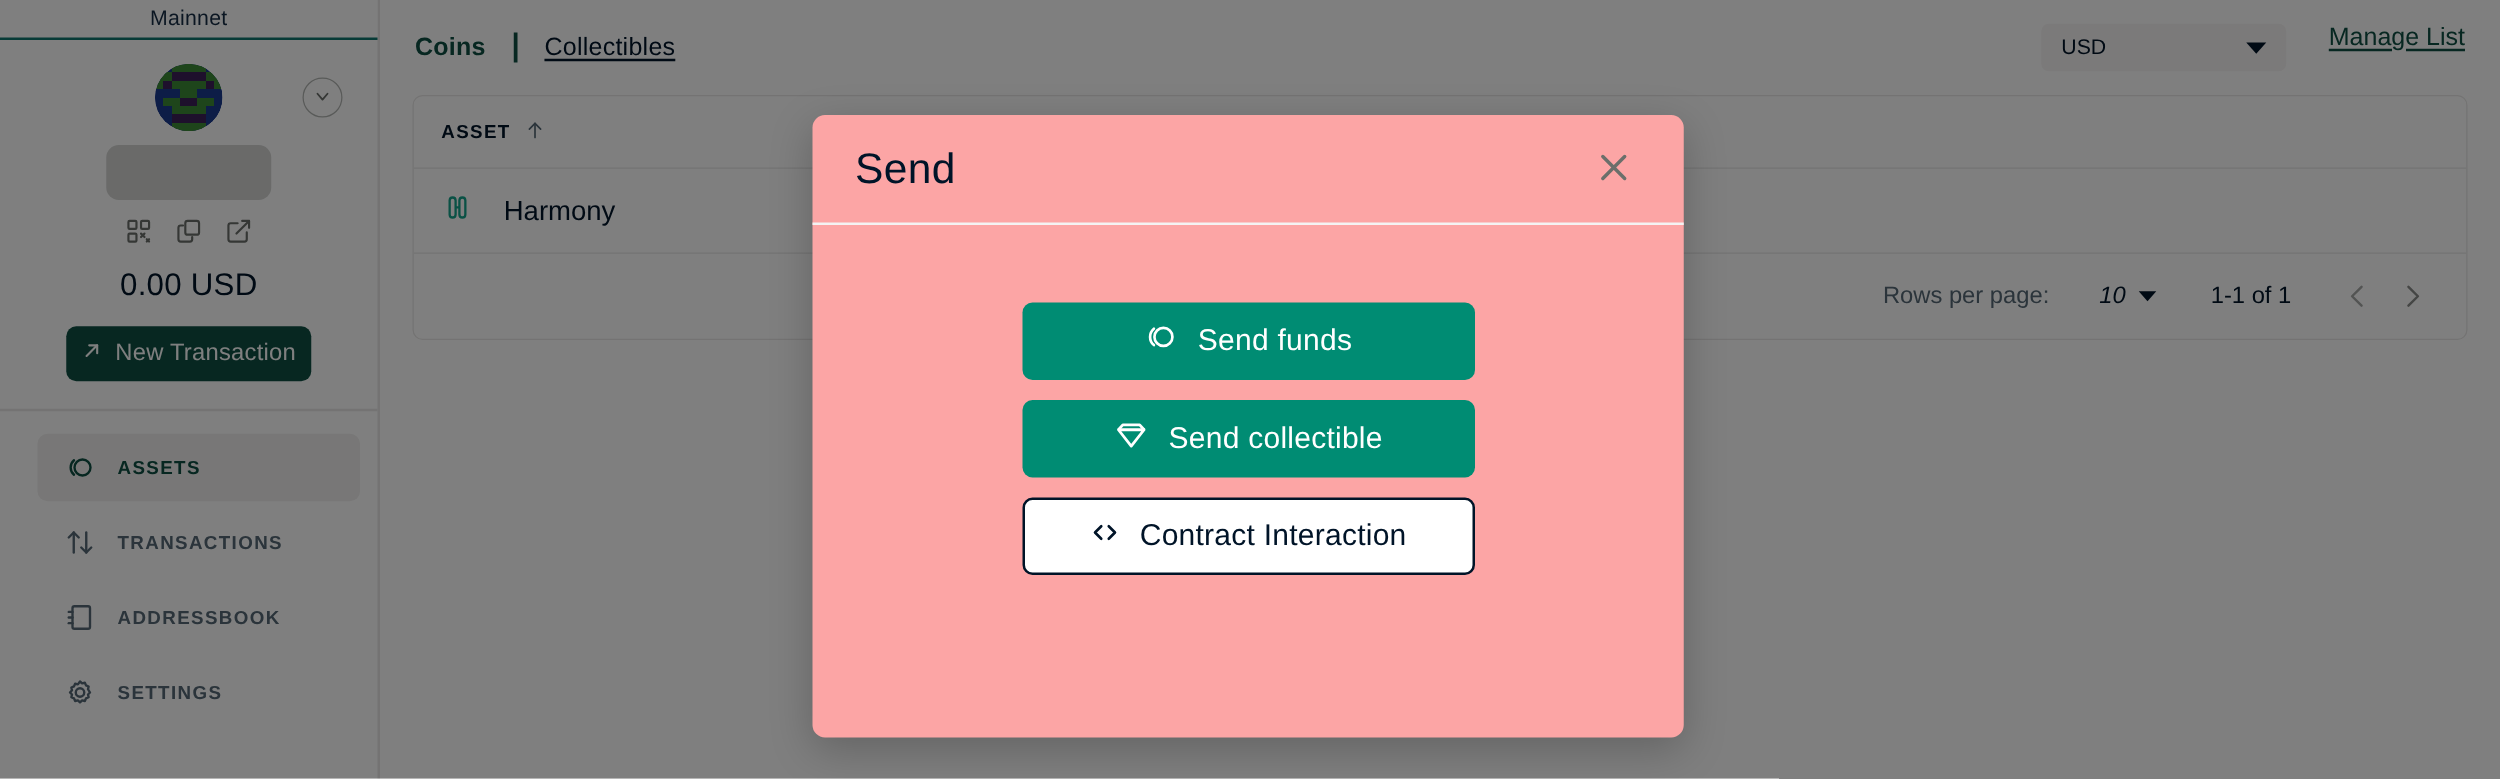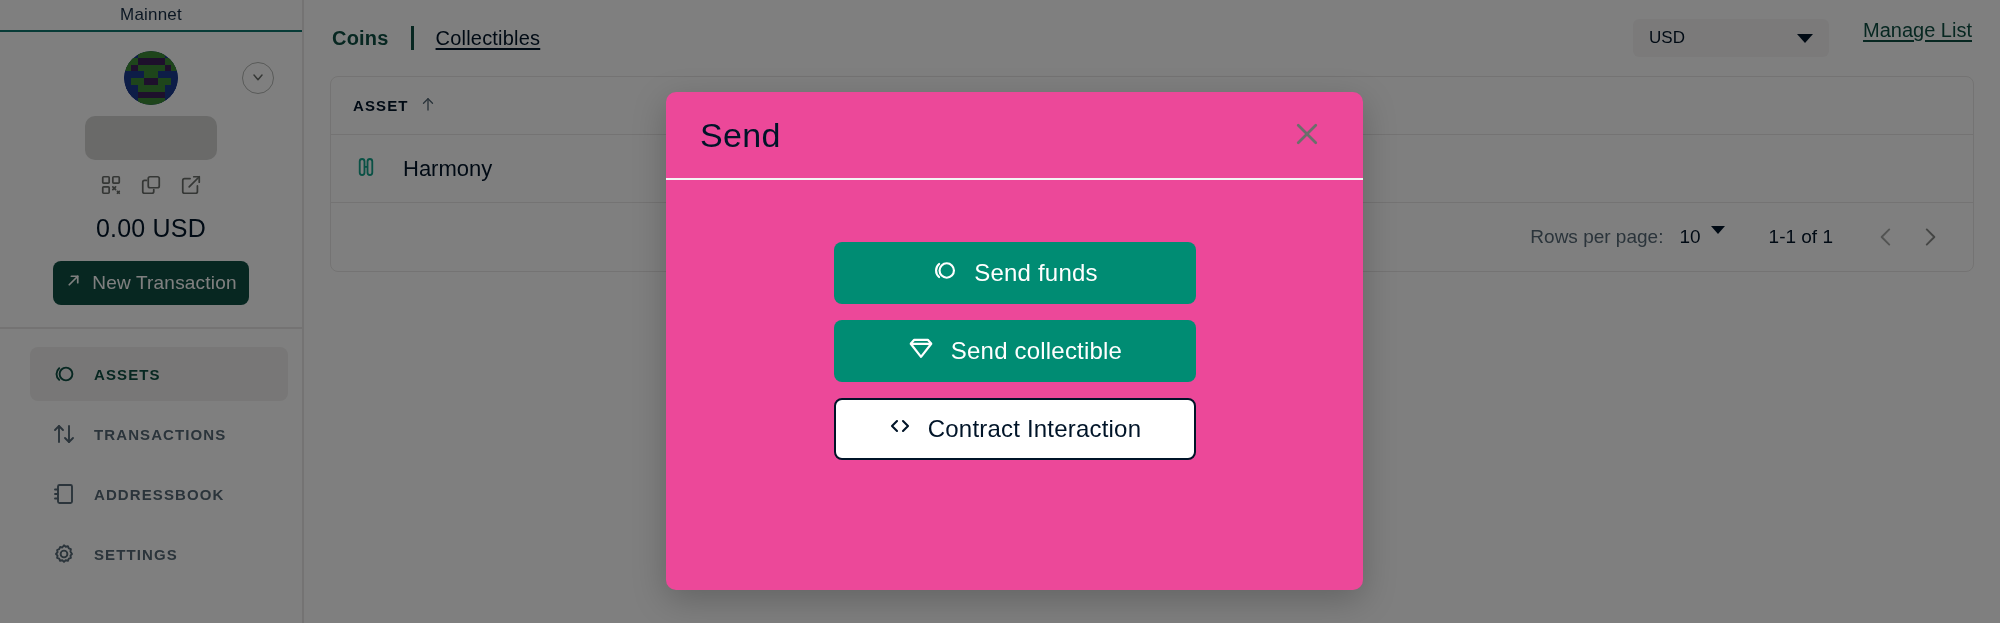--- a/index.html
+++ b/index.html
@@ -181,39 +181,39 @@
   .asset-name { font-size: 22px; color: #001428; }
   .tfoot {
     height: 68px;
     display: flex; align-items: center; justify-content: flex-end;
     padding: 0 30px;
     gap: 0;
   }
   .rpp-label { font-size: 19px; color: #566976; }
   .rpp-value {
     font-size: 19px; color: #001428;
-    display: flex; gap: 10px;
-    margin-left: 16px; cursor: pointer;
+    display: flex; align-items: center; gap: 10px;
+    margin-left: 40px; cursor: pointer; font-style: italic;
   }
   .caret-sm {
     width: 0; height: 0;
     border-left: 7px solid transparent;
     border-right: 7px solid transparent;
     border-top: 8px solid #001428;
   }
   .range { font-size: 19px; color: #001428; margin-left: 44px; }
   .pager { display: flex; align-items: center; gap: 18px; margin-left: 40px; }
   .pager-btn { width: 26px; height: 26px; cursor: pointer; display:block; }
 
   
   #modal {
     position: absolute;
-    left: 666px; top: 92px;
+    left: 650px; top: 92px;
     width: 697px; height: 498px;
-    background: #ec4899;
+    background: #fca5a5;
     border-radius: 10px;
     z-index: 60;
     display: flex; flex-direction: column;
     box-shadow: 0 10px 34px rgba(0,0,0,.22);
   }
   .modal-head {
     height: 88px;
     display: flex; align-items: center; justify-content: space-between;
     padding: 0 34px 0 34px;
     border-bottom: 2px solid #f4f3f3;

